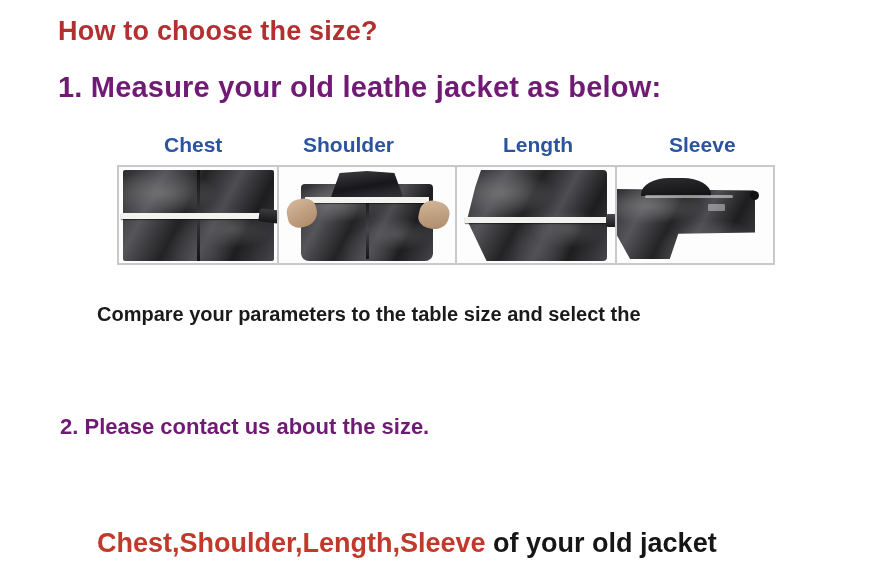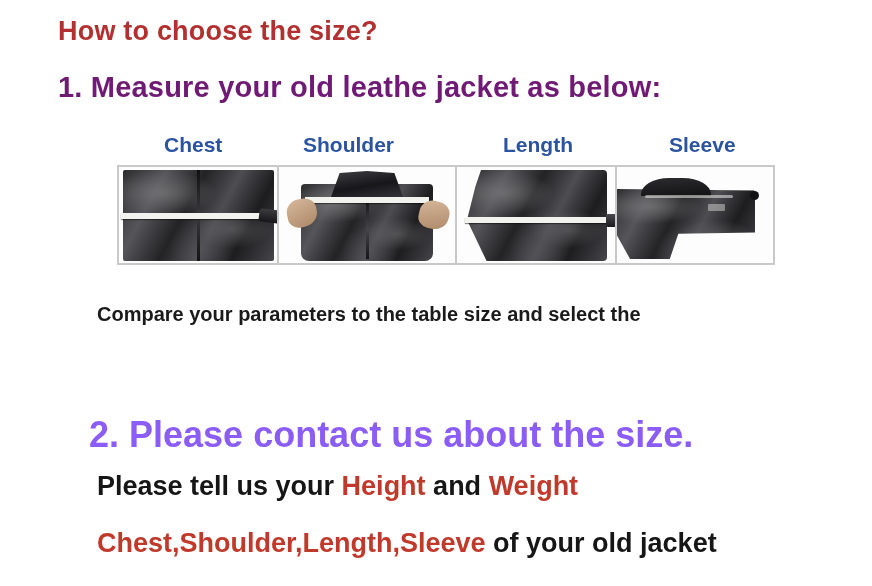--- a/index.html
+++ b/index.html
@@ -224,25 +224,24 @@
     color: #1a1a1a;
     line-height: 45px;
     white-space: nowrap;
   }
 
   
   .step-two {
     position: absolute;
     left: 60px;
     top: 414px;
-    font-size: 36px;
-    font-weight: bold;
-    color: #8b5cf6;
-    white-space: nowrap;
-    margin-left: 29px;
+    font-size: 22px;
+    font-weight: bold;
+    color: #701a75;
+    white-space: nowrap;
   }
   .line-height-weight {
     position: absolute;
     left: 97px;
     top: 471px;
     font-size: 27px;
     font-weight: bold;
     color: #161616;
     white-space: nowrap;
   }
@@ -310,17 +309,16 @@
 
     </div>
   </div>
 
   <div class="compare">
     <div>Compare your parameters to the table size and select the</div>
   </div>
 
   <div class="step-two">2. Please contact us about the size.</div>
 
-  <div class="line-height-weight"><span>Please tell us your </span><span class="red">Height</span><span> and </span><span class="red">Weight</span></div>
 
   <div class="line-parts"><span class="red">Chest,Shoulder,Length,Sleeve</span><span> of your old jacket</span></div>
 
 </div>
 
 </body></html>

